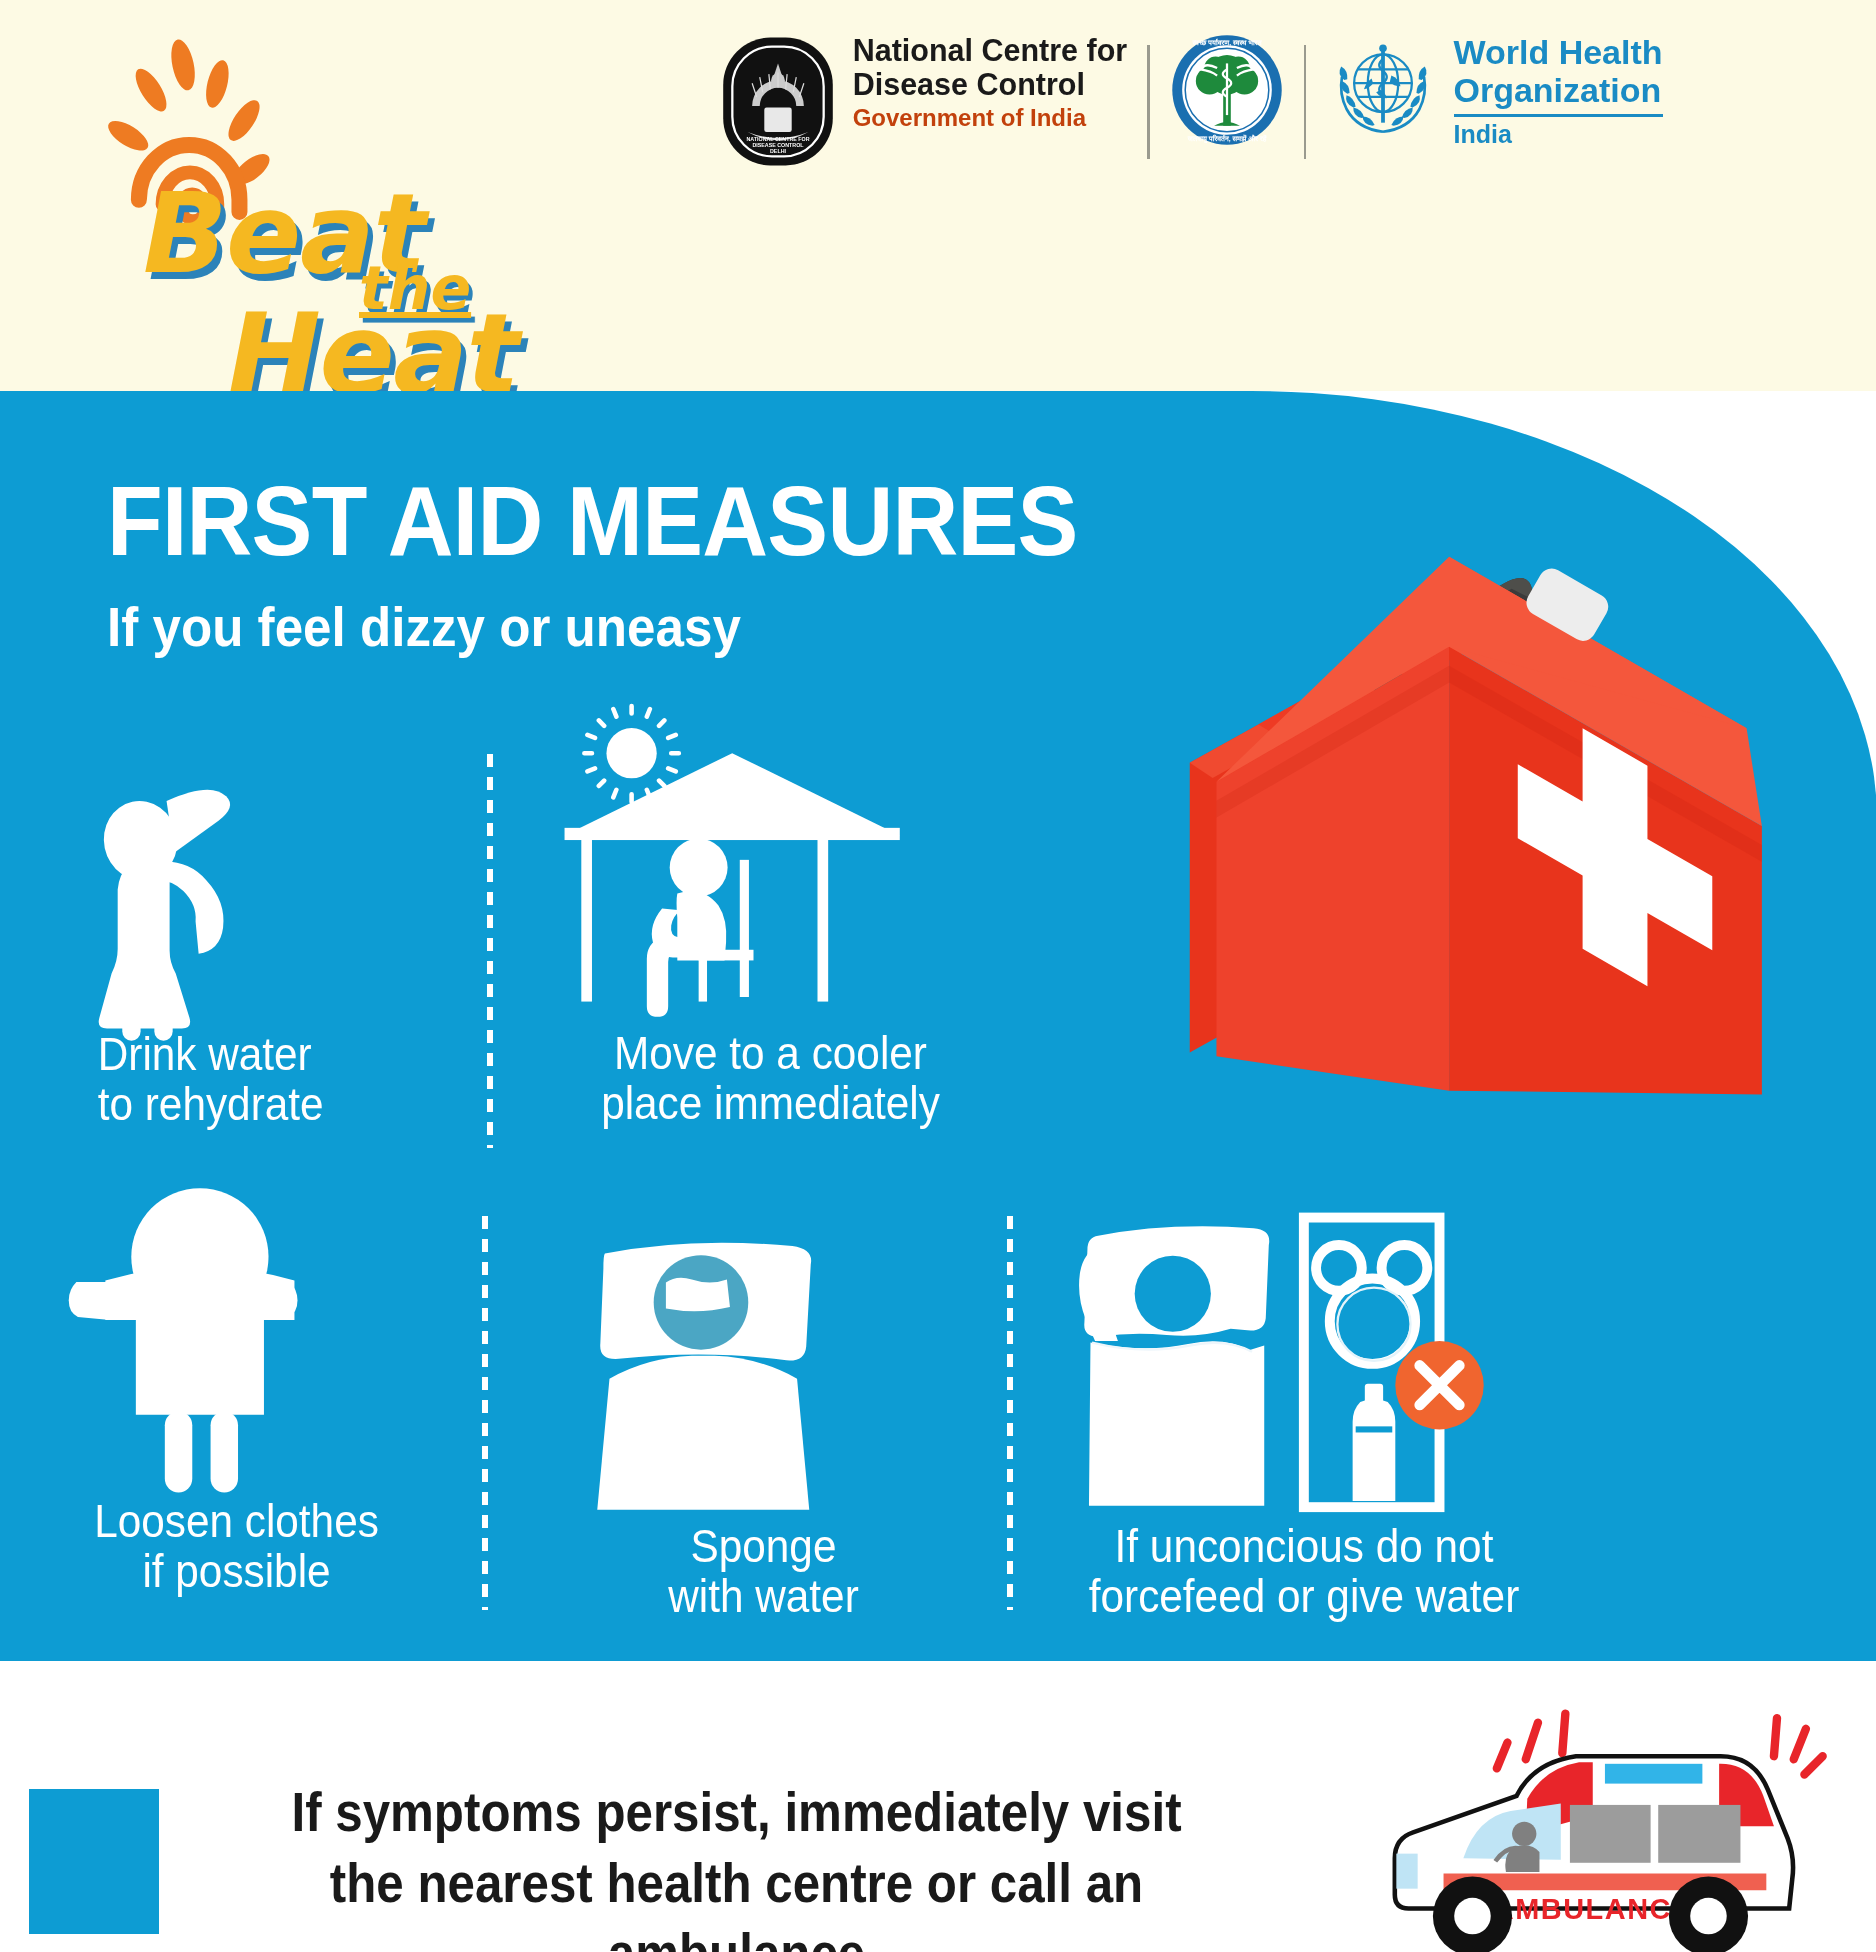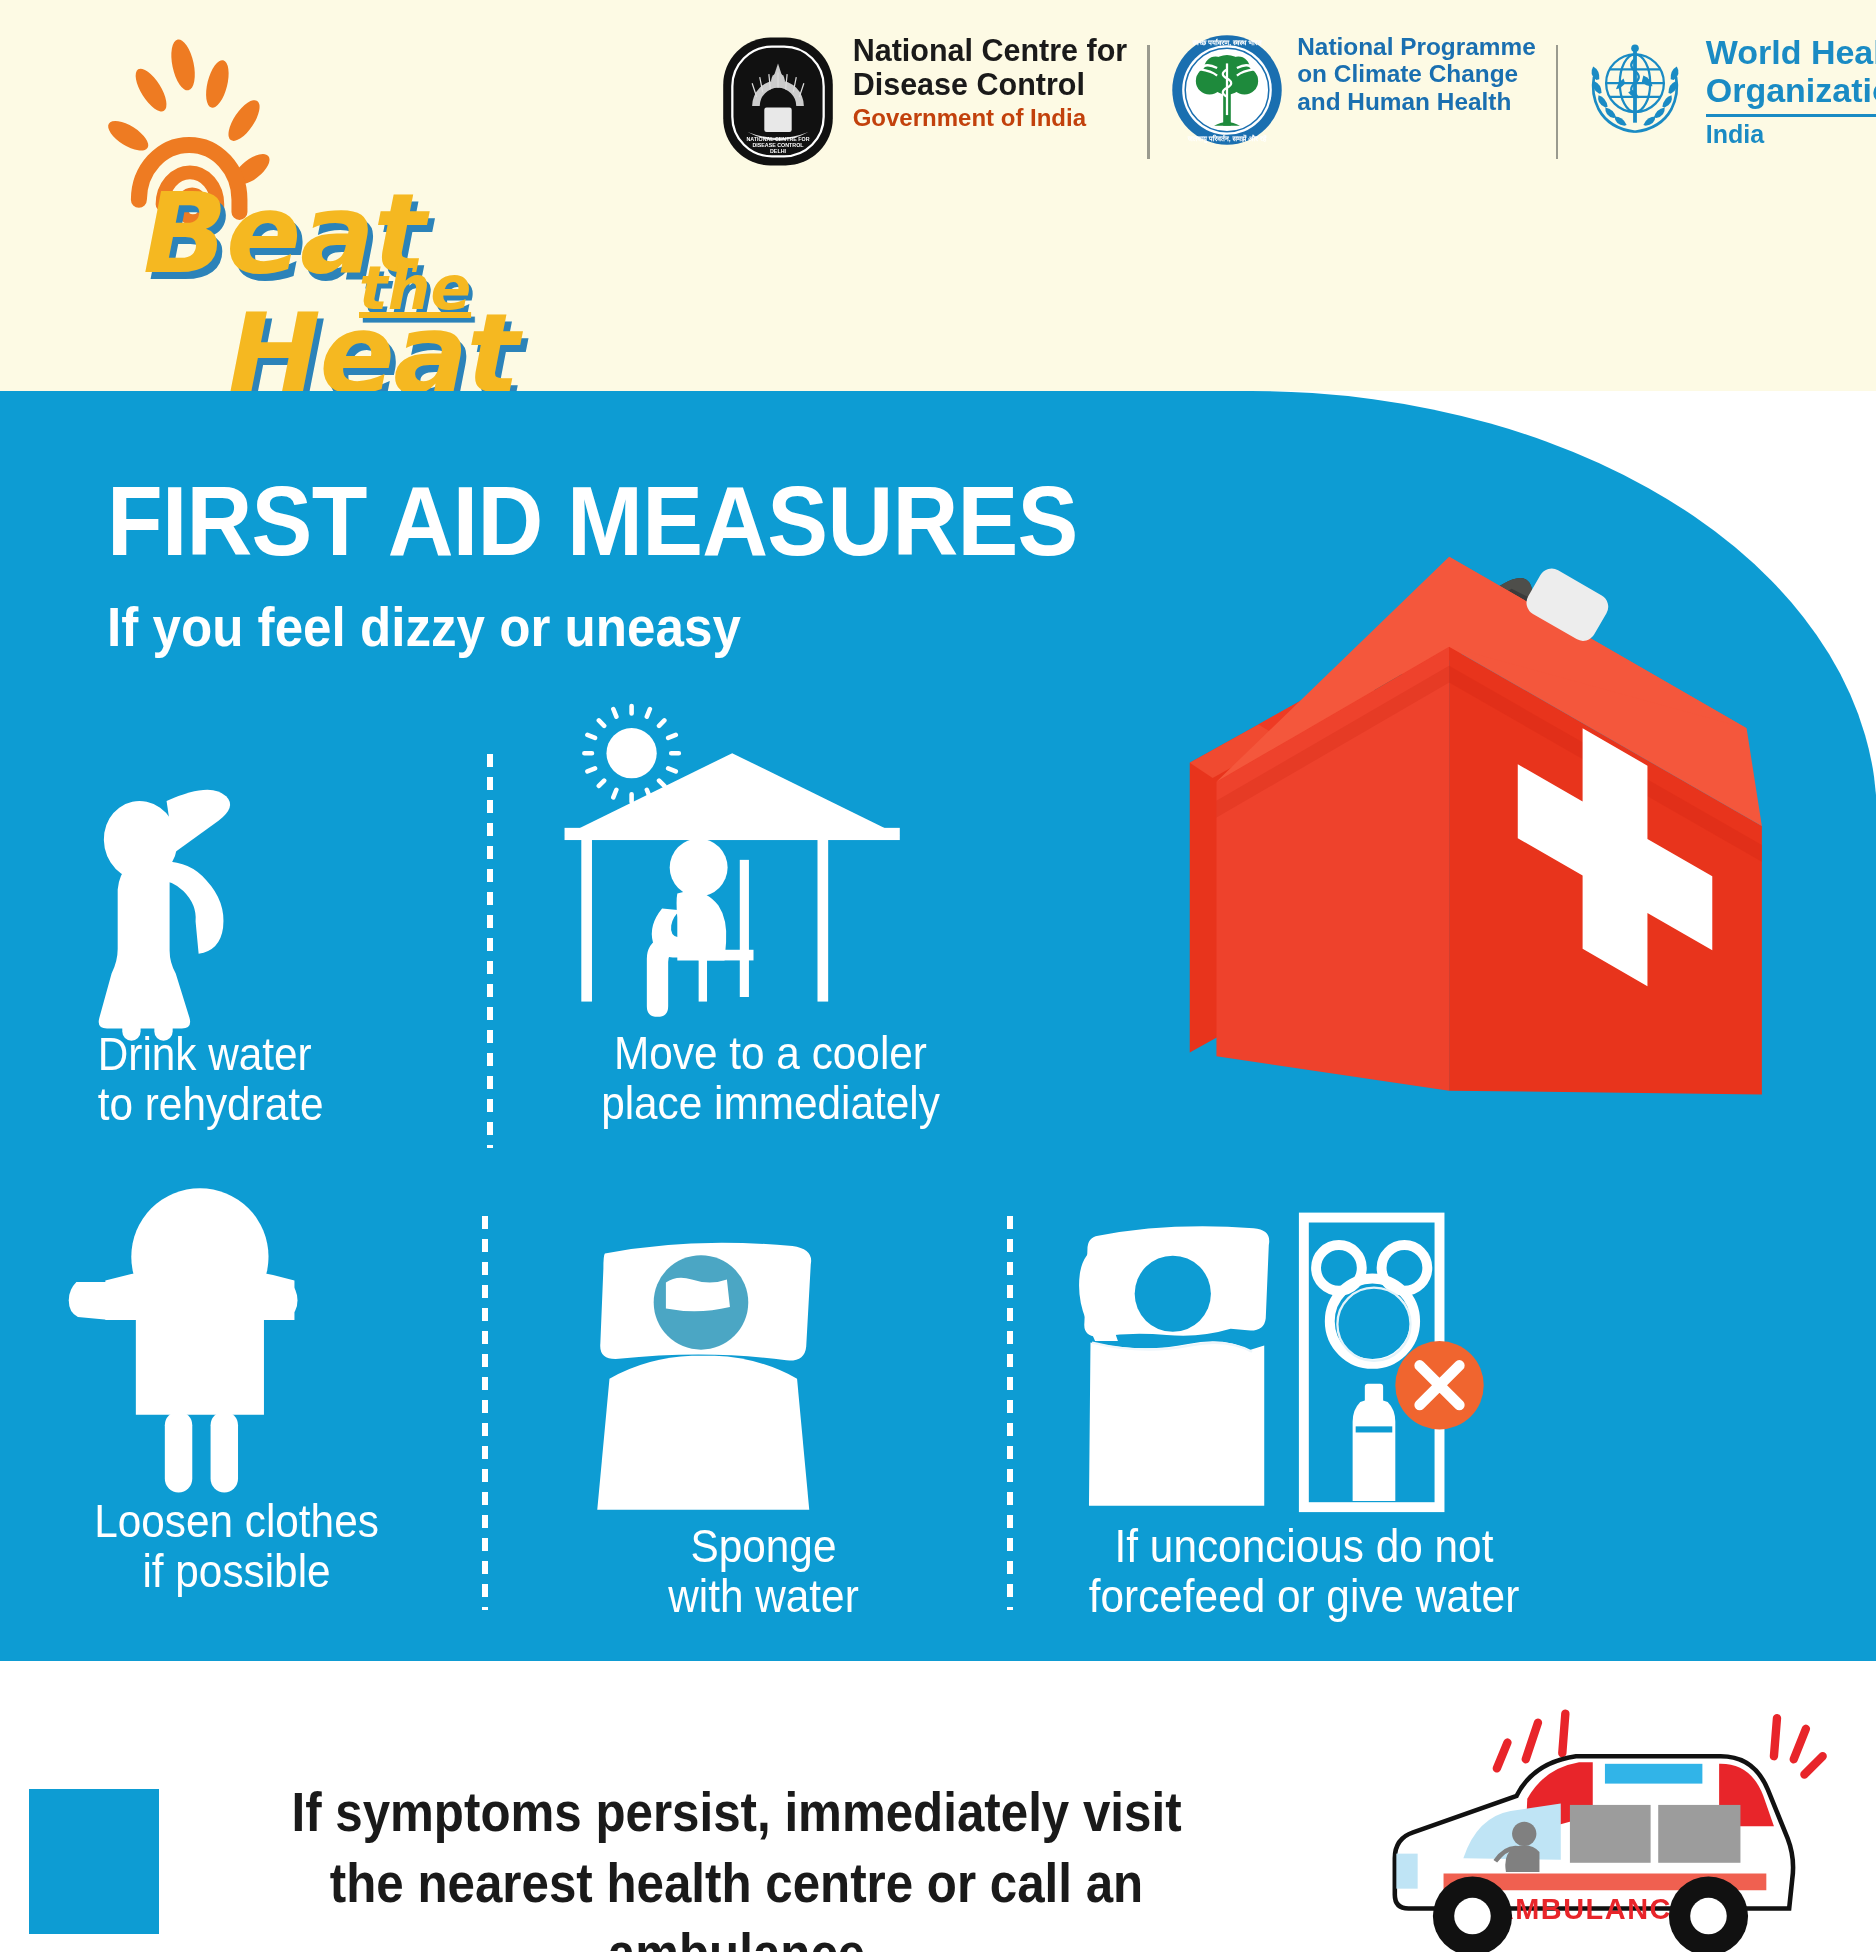--- a/index.html
+++ b/index.html
@@ -208,25 +208,20 @@
             <path d="M75 40 L75 108"></path>
             <path d="M75 48 q-11 6 0 12 q11 6 0 12 q-11 6 0 12"></path>
             <path d="M62 46 q-16 -8 -22 2 q14 2 22 8"></path>
             <path d="M88 46 q16 -8 22 2 q-14 2 -22 8"></path>
           </g>
           <g fill="#ffffff" font-size="9" font-weight="bold" font-family="Liberation Sans, sans-serif">
             <text x="75" y="16" text-anchor="middle">स्वच्छ पर्यावरण, स्वस्थ भारत</text>
             <text x="75" y="142" text-anchor="middle">जलवायु परिवर्तन, समझें और रहें</text>
           </g>
         </svg>
-        <div class="org-text">
-          <div class="org-line">National Programme</div>
-          <div class="org-line">on Climate Change</div>
-          <div class="org-line">and Human Health</div>
-        </div>
       </div>
 
       <div class="org-sep"></div>
 
       <div class="org-block who">
         <svg width="114" height="114" viewBox="0 0 150 150">
           <g fill="none" stroke="#1A8BC4" stroke-width="3">
             <circle cx="75" cy="66" r="38"></circle>
             <ellipse cx="75" cy="66" rx="20" ry="38"></ellipse>
             <path d="M37 66 H113 M42 48 H108 M42 84 H108"></path>

